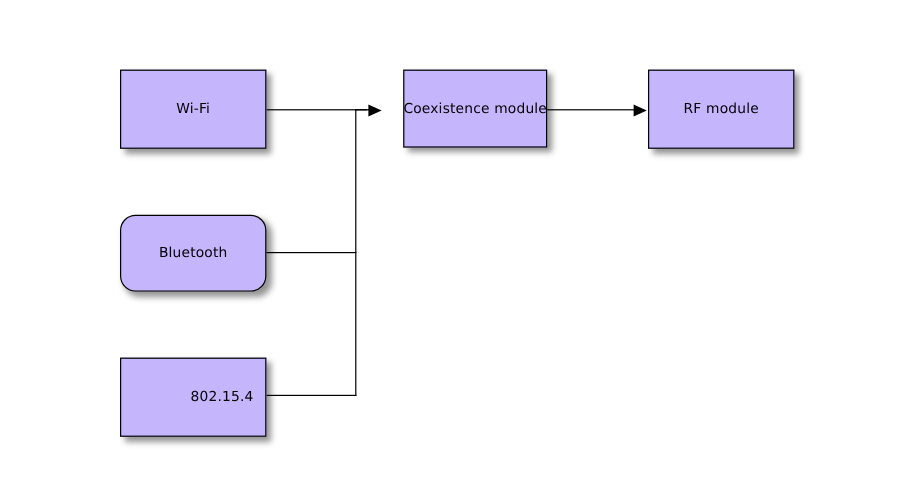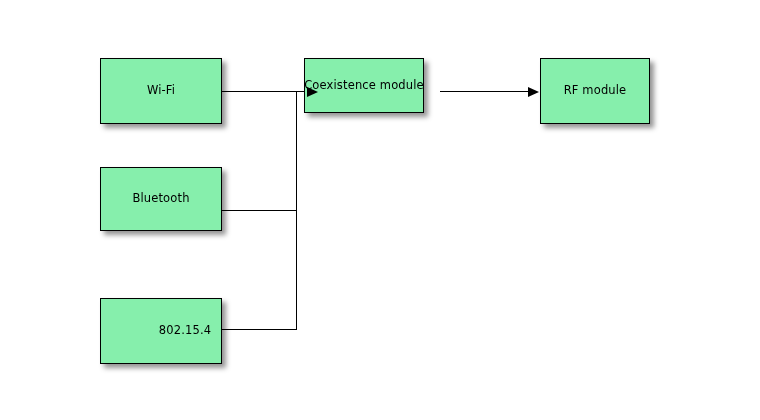--- a/index.html
+++ b/index.html
@@ -11,21 +11,21 @@
     position: relative;
     width: 760px;
     height: 420px;
     background: #ffffff;
     overflow: hidden;
     font-family: "DejaVu Sans", sans-serif;
   }
   .node {
     position: absolute;
     box-sizing: border-box;
-    background: #86efac;
+    background: #c4b5fd;
     border: 1.4px solid #000000;
     display: flex;
     align-items: center;
     justify-content: center;
     box-shadow: 4px 4px 5px rgba(0,0,0,0.42);
     z-index: 3;
   }
   .node-label {
     font-size: 11.5px;
     color: #000000;
@@ -68,29 +68,29 @@
   <div class="edge-line edge-h" style="left:295.6px; top:91px; width:14px;"></div>
   <div class="arrowhead" style="left:307px; top:87px;"></div>
 
   <div class="edge-line edge-h" style="left:440px; top:91px; width:90px;"></div>
   <div class="arrowhead" style="left:528px; top:87px;"></div>
 
   <div class="node" style="left:100px; top:58px; width:122px; height:66px;">
     <span class="node-label">Wi-Fi</span>
   </div>
 
-  <div class="node" style="left:100px; top:167px; width:122px; height:64px;">
+  <div class="node" style="left:100px; top:179px; width:122px; height:64px;border-radius:13px;">
     <span class="node-label">Bluetooth</span>
   </div>
 
   <div class="node" style="left:100px; top:298px; width:122px; height:66px;padding-left:48px;">
     <span class="node-label">802.15.4</span>
   </div>
 
-  <div class="node" style="left:304px; top:58px; width:120px; height:55px;">
+  <div class="node" style="left:336px; top:58px; width:120px; height:65px;">
     <span class="node-label">Coexistence module</span>
   </div>
 
-  <div class="node" style="left:540px; top:58px; width:110px; height:66px;">
+  <div class="node" style="left:540px; top:58px; width:122px; height:66px;">
     <span class="node-label">RF module</span>
   </div>
 
 </div>
 
 </body></html>

